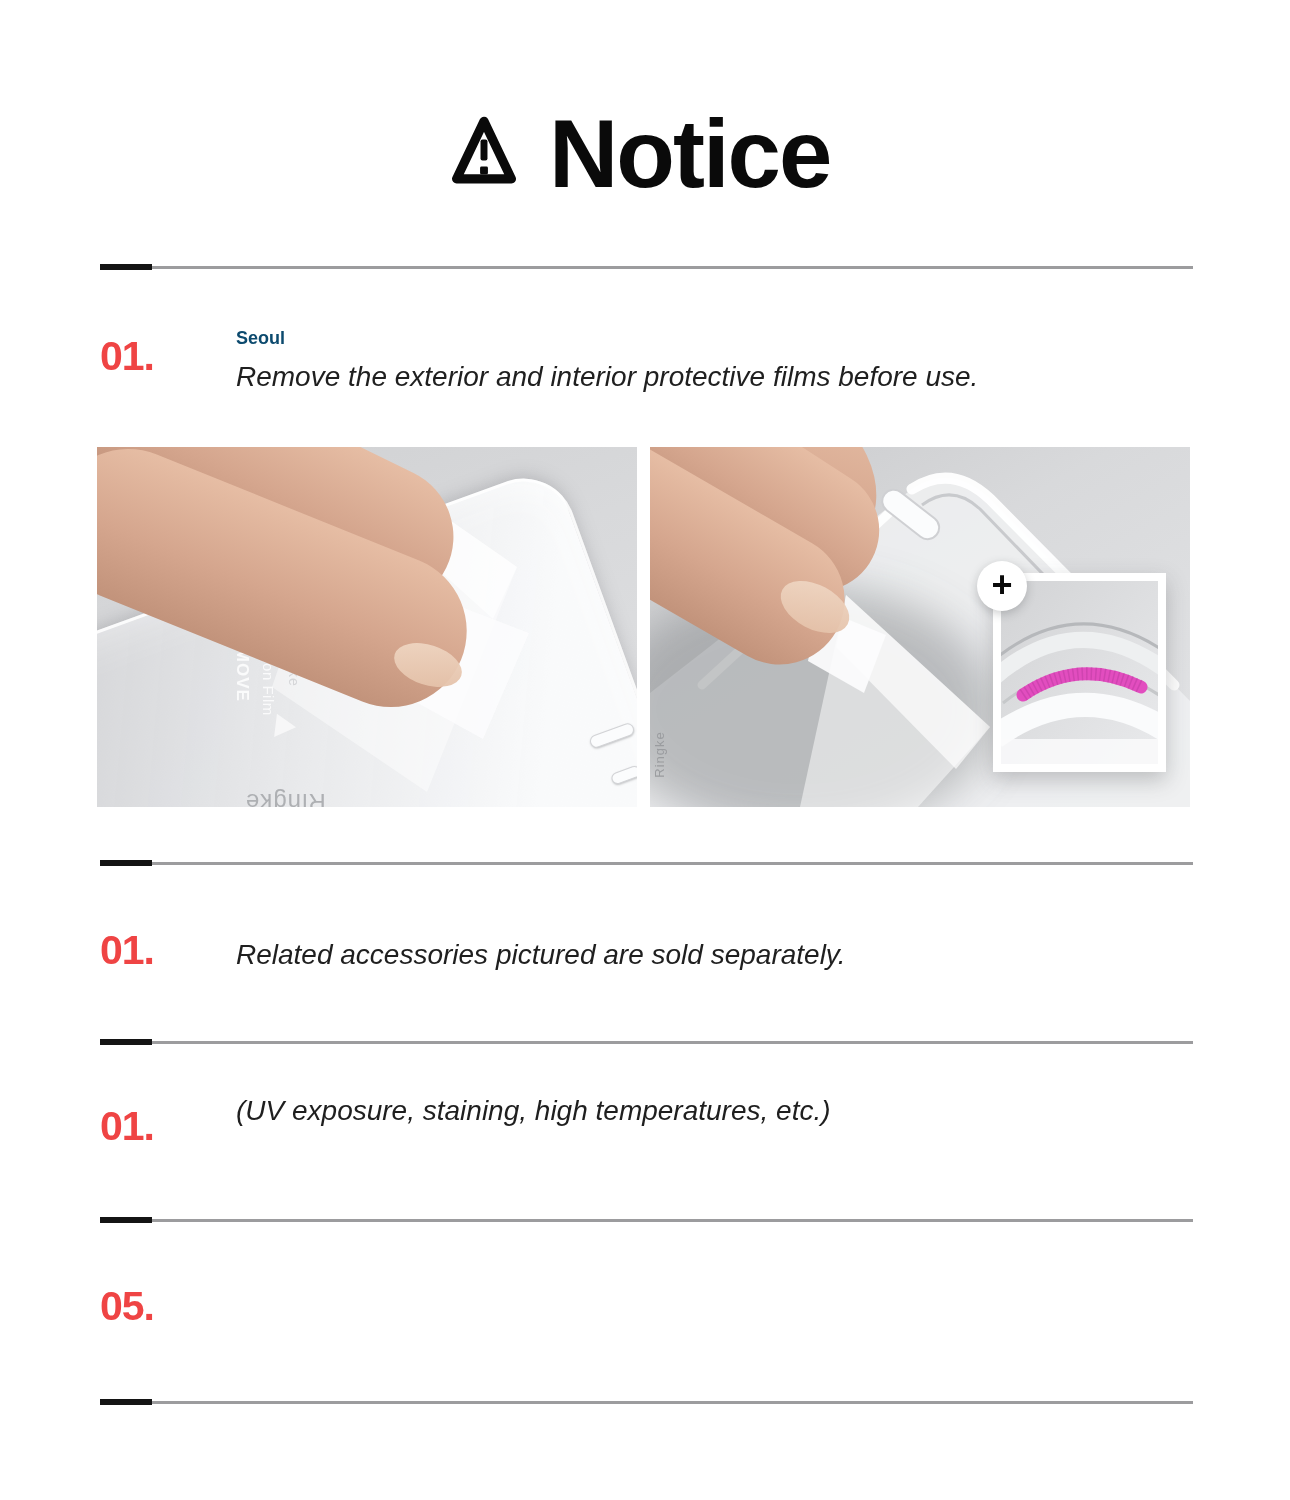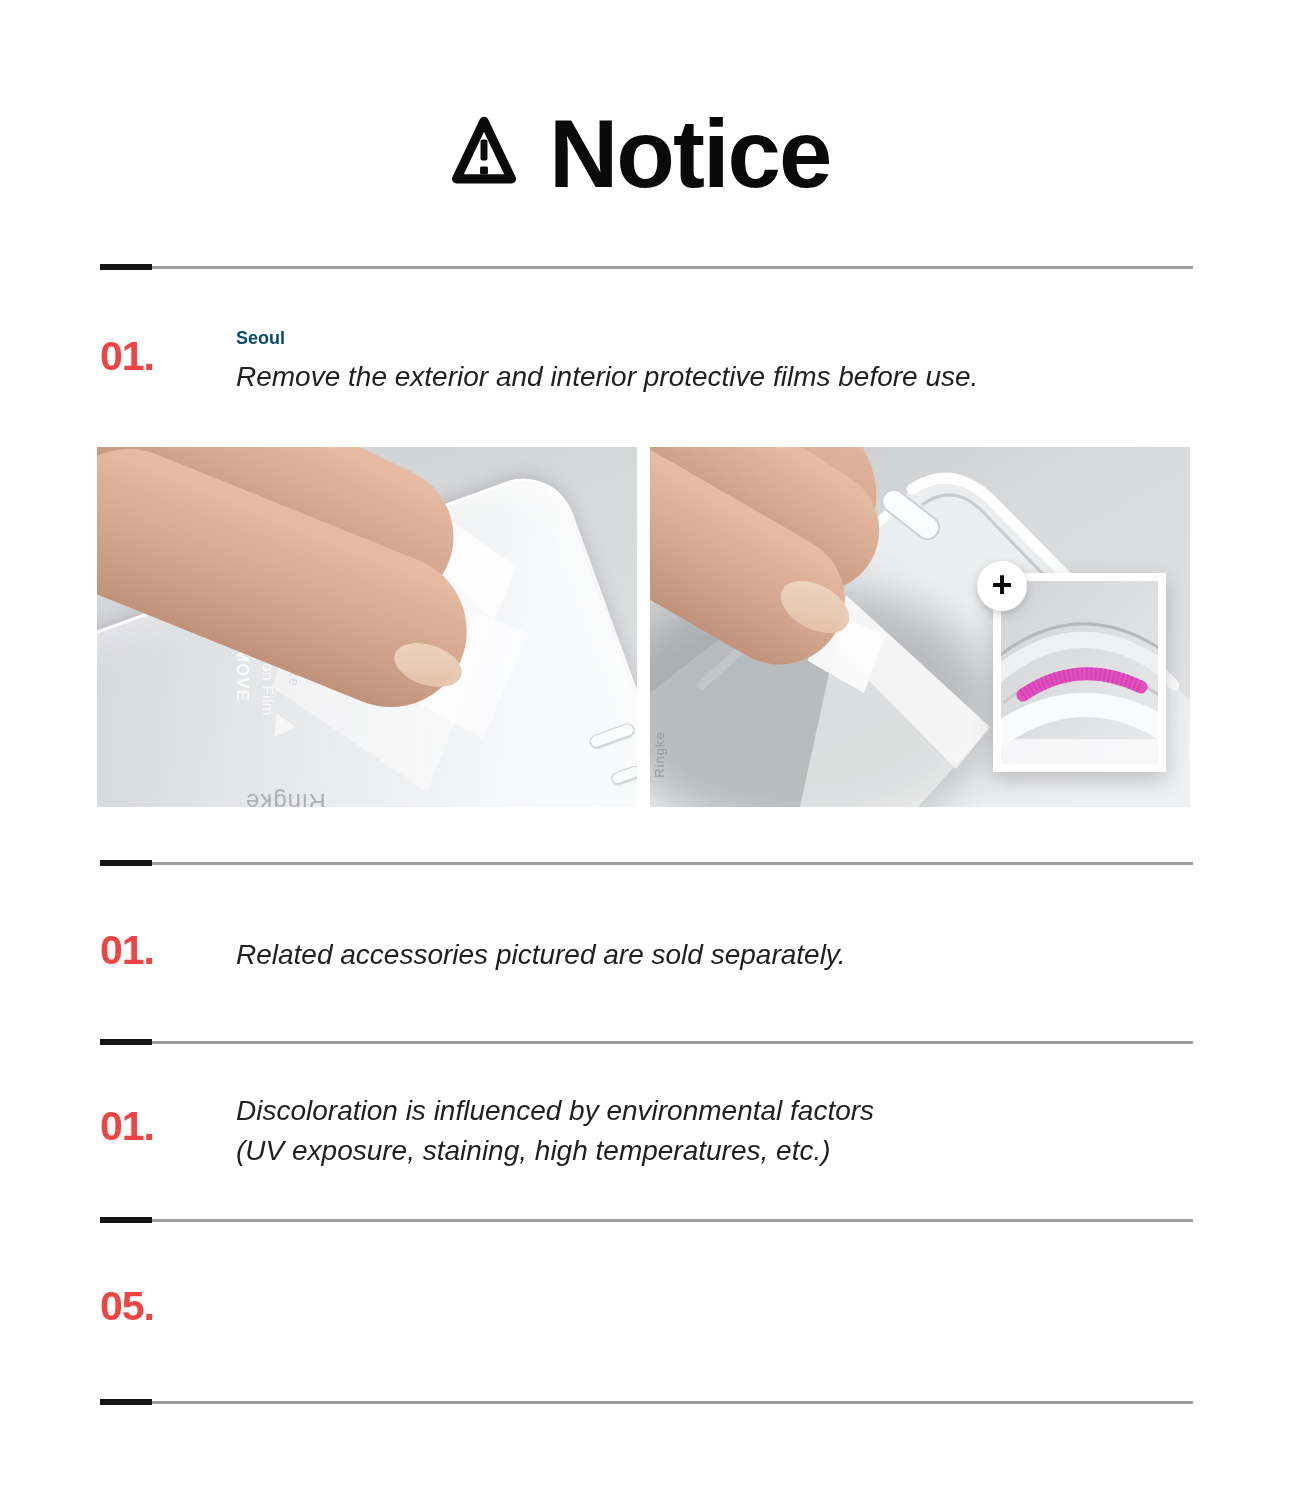--- a/index.html
+++ b/index.html
@@ -197,19 +197,18 @@
     <div class="wm-side">Ringke</div>
   </figure>
 
   <div class="sec-number" style="top:930px">01.</div>
   <div class="sec-body" style="top:941px">
     <span>Related accessories pictured are sold separately.</span>
   </div>
 
   <div class="sec-number" style="top:1106px">01.</div>
   <div class="sec-body two-line" style="top:1091px">
-    <span>Discoloration is influenced by environmental factors</span>
     <span>(UV exposure, staining, high temperatures, etc.)</span>
   </div>
 
   <div class="sec-number" style="top:1286px">05.</div>
 
 </div>
 
 </body></html>

